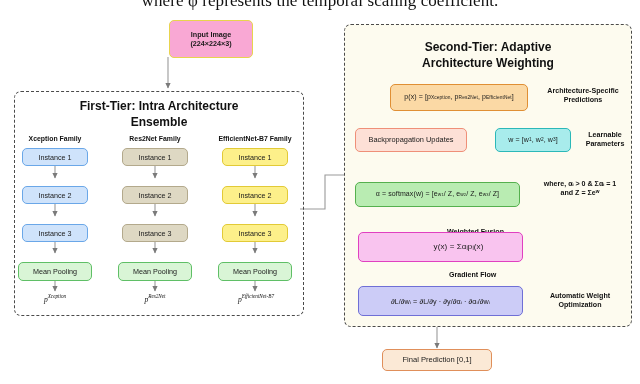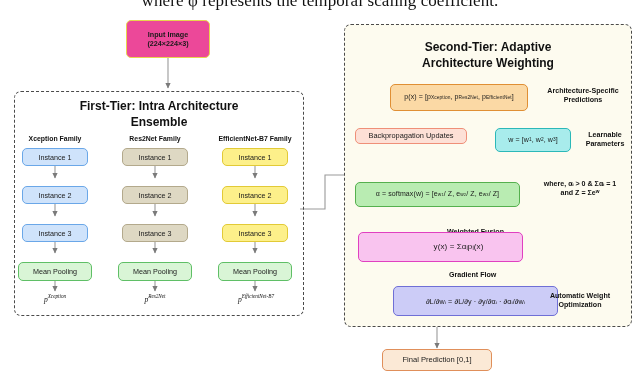--- a/index.html
+++ b/index.html
@@ -76,31 +76,31 @@
     font-family:"Liberation Serif", serif;
     font-style:italic;
     font-size:7.6px;
     color:#111;
     text-align:center;
     white-space:nowrap;
   }
   .pvar sup{font-size:5.2px;font-style:italic;}
 
   
-  .c-input   {background:#ec4899;border:1.5px solid #e8d44d;}
+  .c-input   {background:#f9a8d4;border:1.5px solid #e8d44d;margin-left:43px;}
   .c-blue    {background:#cfe3fb;border:1.5px solid #6aa7e8;}
   .c-tan     {background:#ded8c3;border:1.5px solid #b3a98c;}
   .c-yellow  {background:#fdf08a;border:1.5px solid #e2ca36;}
   .c-green   {background:#d9f5d6;border:1.5px solid #5fbf66;}
   .c-orange  {background:#fbd9a5;border:1.5px solid #e08f34;}
   .c-salmon  {background:#fde0d6;border:1.5px solid #ef8f78;}
   .c-teal    {background:#a8ecec;border:1.5px solid #2bb8b8;}
   .c-softgrn {background:#b9ecb2;border:1.5px solid #55b04e;}
   .c-pink    {background:#f9c4ef;border:1.5px solid #e040c0;padding-left:39px;}
-  .c-purple  {background:#ccccf7;border:1.5px solid #6f6fd6;margin-left:35px;}
+  .c-purple  {background:#ccccf7;border:1.5px solid #6f6fd6;}
   .c-final   {background:#fbe9d6;border:1.5px solid #e08f5a;}
 
   .panel-tint{background:#fdfbef;}
 
   .mono-eq{font-size:7px;letter-spacing:.1px;}
   .mono-eq sup{font-size:4.8px;}
   .mono-eq sub{font-size:4.8px;}
 </style>
 </head>
 <body>
@@ -204,21 +204,21 @@
       <sup>Res2Net</sup>
       <span>, p</span>
       <sup>EfficientNet</sup>
       <span>]</span>
   </div>
   <div class="side-note" style="left:532px;top:87px;width:102px;">
     <div>Architecture-Specific</div>
     <div>Predictions</div>
   </div>
 
-  <div class="node c-salmon" style="left:355px;top:128px;width:112px;height:16px;font-size:7.4px;">Backpropagation Updates</div>
+  <div class="node c-salmon" style="left:355px;top:128px;width:112px;height:24px;font-size:7.4px;">Backpropagation Updates</div>
 
   <div class="node c-teal mono-eq" style="left:495px;top:128px;width:76px;height:24px;">
     <span>w = [w</span>
       <sub>1</sub>
       <span>, w</span>
       <sub>2</sub>
       <span>, w</span>
       <sub>3</sub>
       <span>]</span>
   </div>

